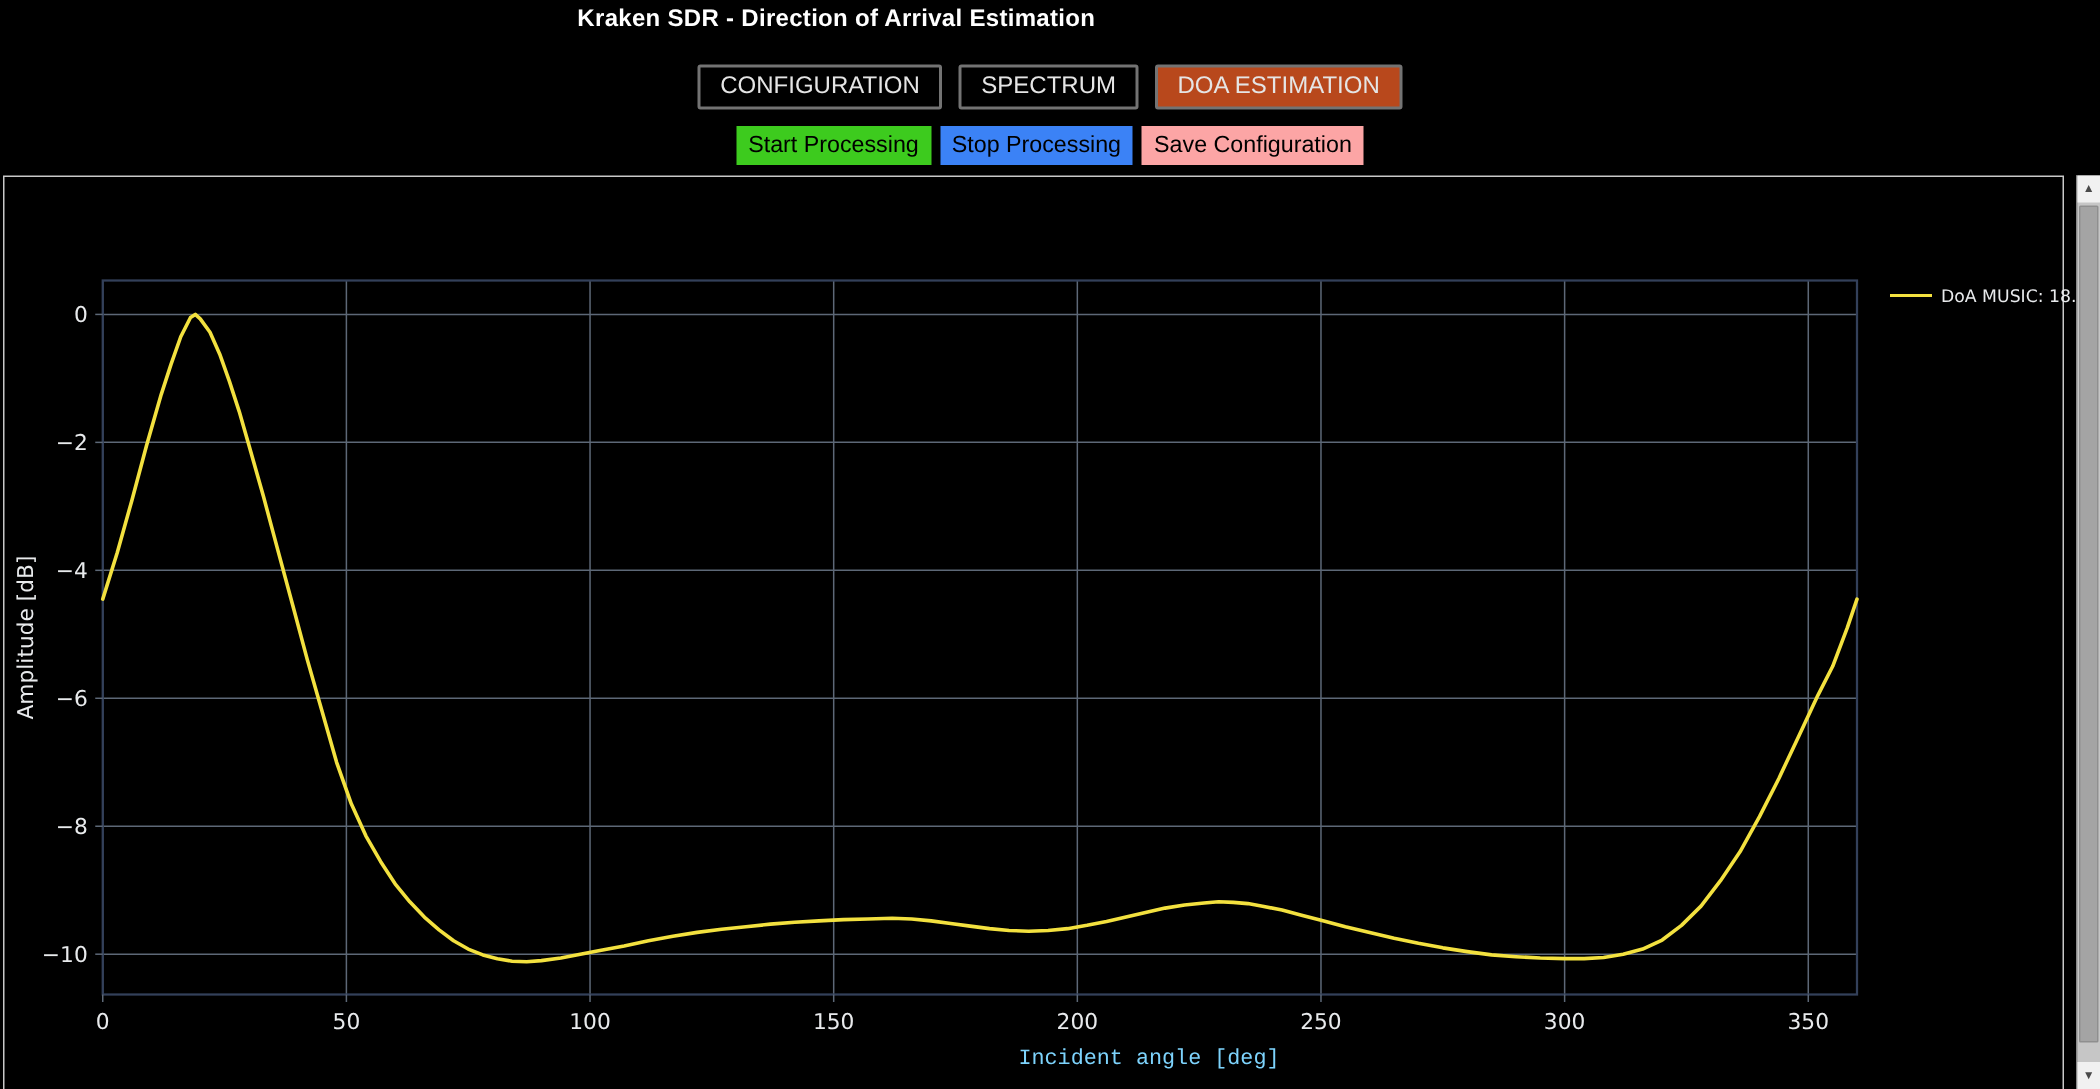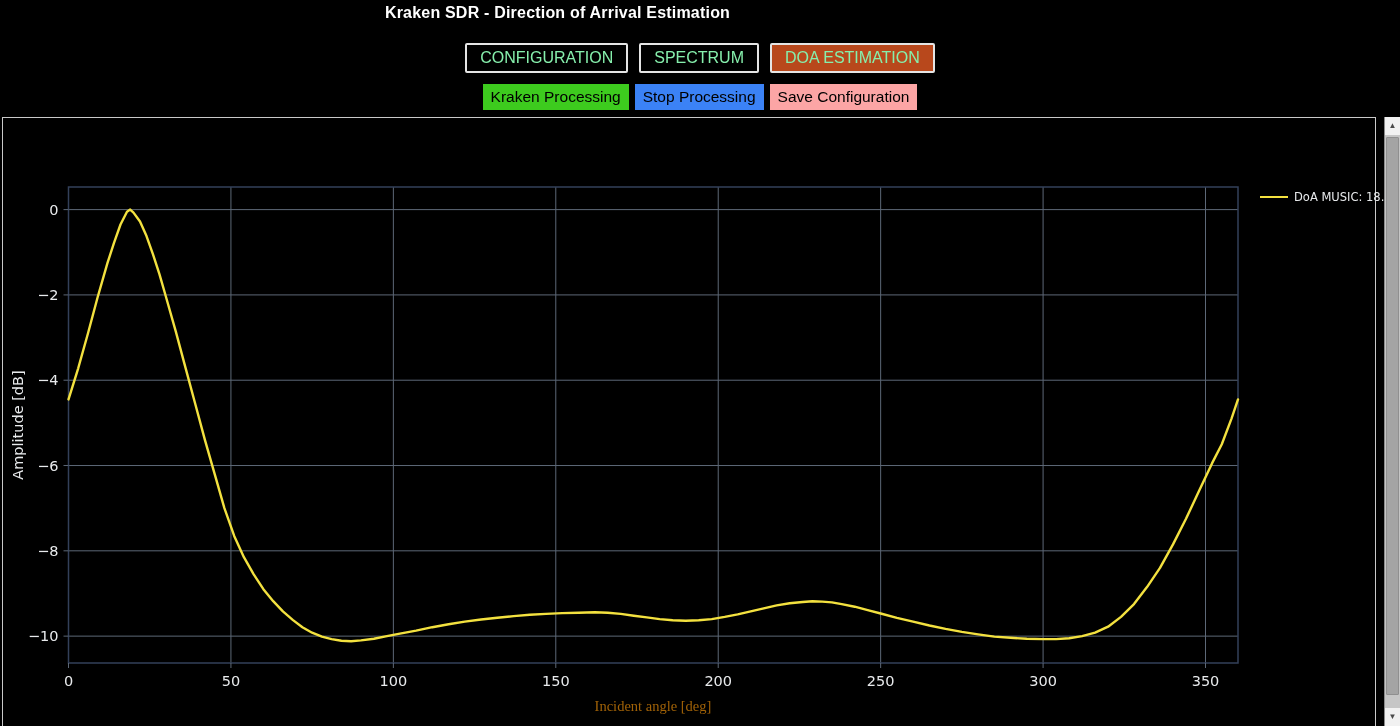--- a/index.html
+++ b/index.html
@@ -10,21 +10,21 @@
     position:absolute; top:4px; left:0; width:1115px;
     text-align:center; color:#fff; font-size:16px; font-weight:700;
     letter-spacing:0.2px;
   }
 
   .tabs-row {
     position:absolute; top:43px; left:0; width:1400px;
     display:flex; justify-content:center; gap:11px;
   }
   .tab-btn {
-    background:transparent; color:#86efac; border:2px solid #e5e5e5;
+    background:transparent; color:#e5e5e5; border:2px solid #737373;
     border-radius:2px; font-size:16px; font-family:"Liberation Sans",sans-serif;
     height:30px; padding:0 13px; cursor:pointer; line-height:26px;
   }
 
   .actions-row {
     position:absolute; top:84px; left:0; width:1400px;
     display:flex; justify-content:center; gap:6px;
   }
   .action-btn {
     border:none; color:#000; font-size:15.5px; height:26px; padding:0 8px;
@@ -41,22 +41,22 @@
   .legend {
     position:absolute; left:1260px; top:190px; display:flex; align-items:center;
     gap:6px; cursor:pointer;
   }
   .legend-swatch { display:inline-block; width:28px; height:0;
     border-top:2.5px solid #f3e13f; }
   .legend-label { color:#e8eaec; font-size:11.5px;
     font-family:"DejaVu Sans", sans-serif; }
 
   .x-axis-title {
-    position:absolute; left:453px; top:698px; width:400px; text-align:center;
-    color:#a16207; font-size:14.5px; font-family:Liberation Serif, serif;
+    position:absolute; left:453px; top:698px; width:400px; text-align:right;
+    color:#7dd3fc; font-size:14.5px; font-family:Liberation Mono, monospace;
   }
   .y-axis-title {
     position:absolute; left:-62px; top:417px; width:160px; text-align:center;
     transform:rotate(-90deg); color:#e8eaec; font-size:14.5px;
     font-family:"DejaVu Sans", sans-serif;
   }
 
   .scrollbar {
     position:absolute; right:0; top:117px; width:16px; height:609px;
     background:#c6c6c6; border-left:1px solid #8a8a8a;
@@ -79,21 +79,21 @@
 
 <div class="page-title">Kraken SDR - Direction of Arrival Estimation</div>
 
 <div class="tabs-row">
   <button class="tab-btn" style="background-color: transparent;">CONFIGURATION</button>
   <button class="tab-btn" style="background-color: transparent;">SPECTRUM</button>
   <button class="tab-btn" style="background-color: rgb(184, 72, 28);">DOA ESTIMATION</button>
 </div>
 
 <div class="actions-row">
-  <button class="action-btn" style="background-color: rgb(61, 203, 30);">Kraken Processing</button>
+  <button class="action-btn" style="background-color: rgb(61, 203, 30);">Start Processing</button>
   <button class="action-btn" style="background-color: #3b82f6;">Stop Processing</button>
   <button class="action-btn" style="background-color: #fca5a5;">Save Configuration</button>
 </div>
 
 <div class="content-frame"></div>
 
 <svg class="chart-svg" id="plot" width="1400" height="726">
     <line x1="68.5" x2="1238" y1="209.6057347670251" y2="209.6057347670251" stroke="#5d6877" stroke-width="1"></line>
     <line x1="68.5" x2="1238" y1="294.910394265233" y2="294.910394265233" stroke="#5d6877" stroke-width="1"></line>
     <line x1="68.5" x2="1238" y1="380.2150537634409" y2="380.2150537634409" stroke="#5d6877" stroke-width="1"></line>

